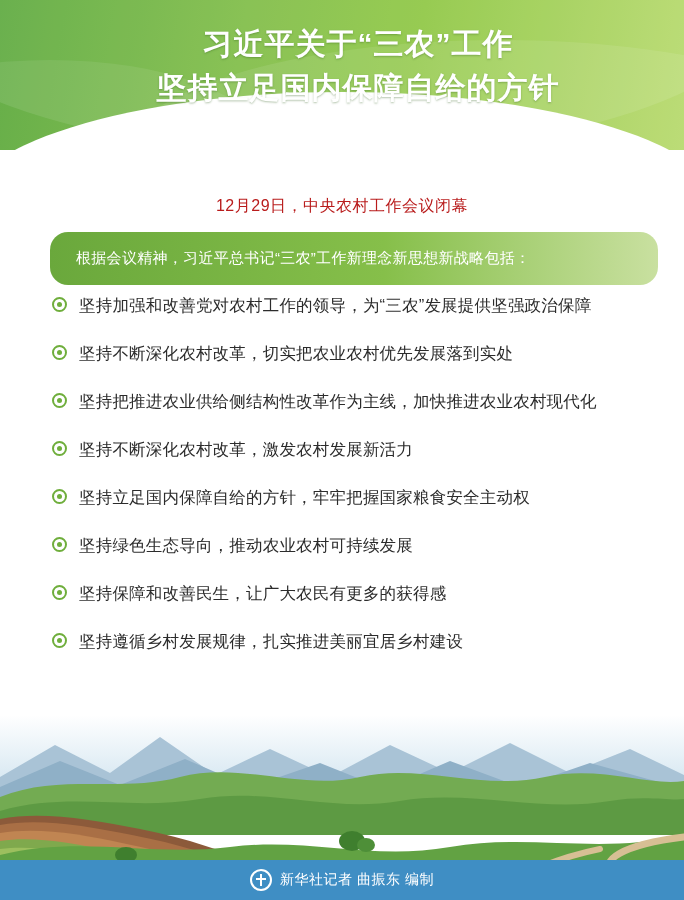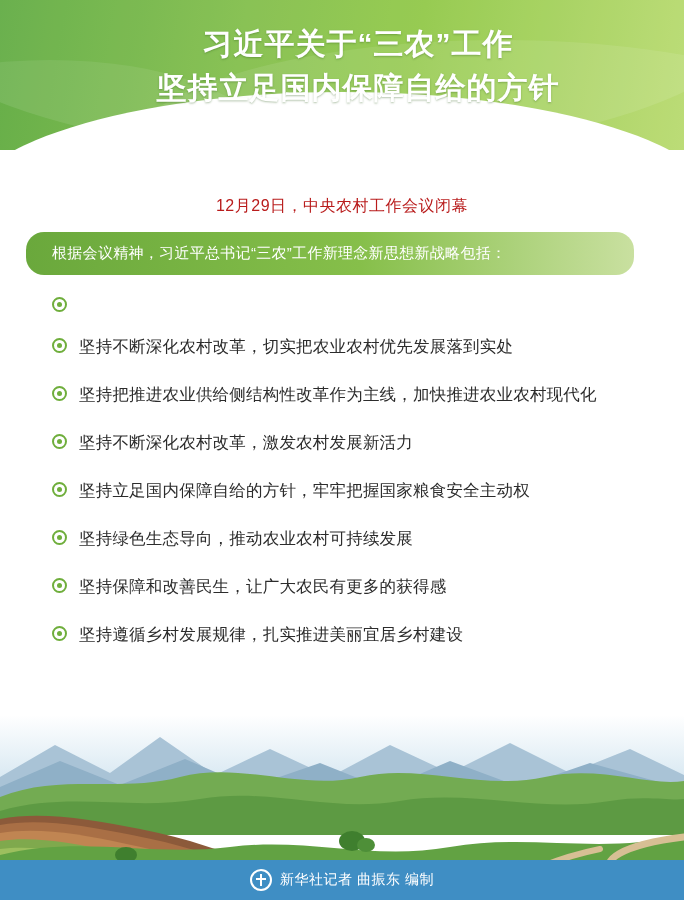--- a/index.html
+++ b/index.html
@@ -93,24 +93,24 @@
     width: 684px;
     text-align: center;
     font-size: 16px;
     color: #b91c1c;
     letter-spacing: 0.5px;
   }
 
   
   .banner {
     position: absolute;
-    left: 26px;
+    left: 50px;
     top: 232px;
     width: 608px;
-    height: 43px;
+    height: 53px;
     background: linear-gradient(90deg, #6aa83c 0%, #86bf4a 55%, #c9e0a0 100%);
     border-radius: 18px;
     display: flex;
     align-items: center;
   }
   .banner-text {
     color: #ffffff;
     font-size: 15px;
     padding-left: 26px;
     letter-spacing: 0.3px;
@@ -235,20 +235,21 @@
 
   <div class="subtitle">12月29日，中央农村工作会议闭幕</div>
 
   <div class="banner">
     <div class="banner-text">根据会议精神，习近平总书记“三农”工作新理念新思想新战略包括：</div>
   </div>
 
   <div class="list">
     <div class="list-item">
       <div class="bullet"></div>
+      <div class="item-text">坚持加强和改善党对农村工作的领导，为“三农”发展提供坚强政治保障</div>
     </div>
     <div class="list-item">
       <div class="bullet"></div>
       <div class="item-text">坚持不断深化农村改革，切实把农业农村优先发展落到实处</div>
     </div>
     <div class="list-item">
       <div class="bullet"></div>
       <div class="item-text">坚持把推进农业供给侧结构性改革作为主线，加快推进农业农村现代化</div>
     </div>
     <div class="list-item">

